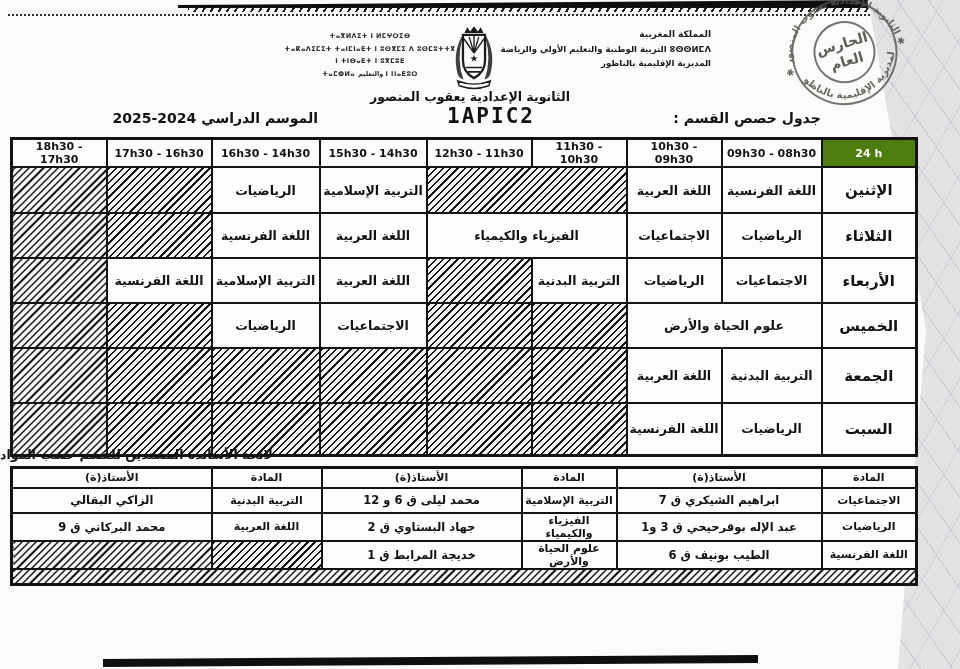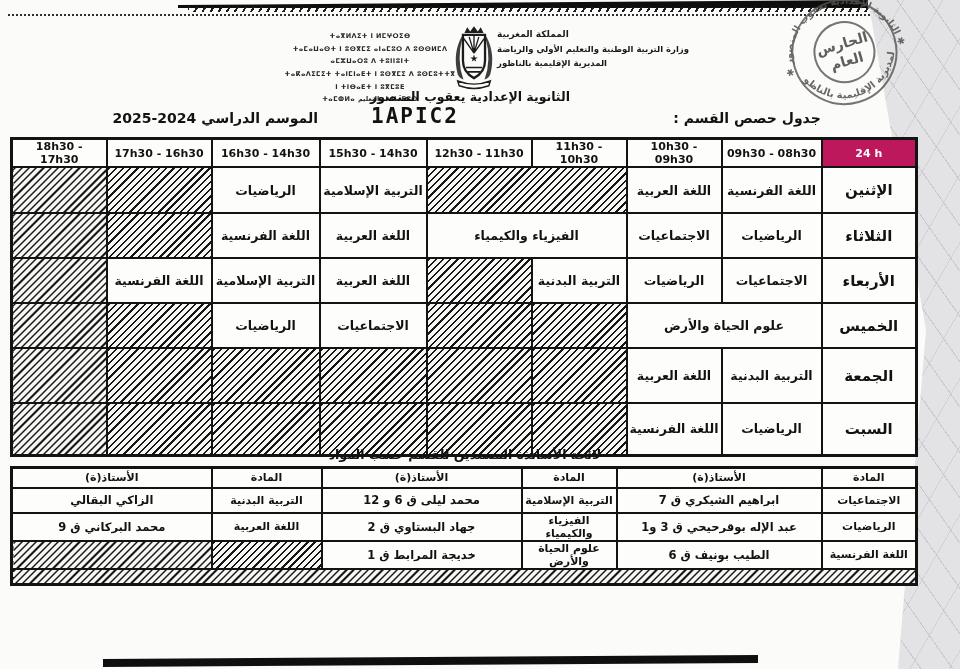--- a/index.html
+++ b/index.html
@@ -35,92 +35,91 @@
   }
   
   .tifinagh{
     position:absolute;left:283px;top:30px;width:174px;z-index:3;
     font-size:6.5px;font-weight:bold;letter-spacing:.4px;line-height:1.95;
     text-align:center;color:#2a2a2a;
   }
   .coat{position:absolute;left:450px;top:24px;z-index:3;}
   .ministry{
     position:absolute;left:497px;top:27px;width:214px;z-index:3;
-    text-align:left;font-weight:bold;color:#1a1a1a;
+    text-align:right;font-weight:bold;color:#1a1a1a;
     font-size:8.5px;line-height:1.65;
   }
   .ministry .m0{font-size:9px;}
   .stamp{position:absolute;left:775px;top:-18px;z-index:4;transform:rotate(-16deg);opacity:.88;}
   .school-name{
     position:absolute;left:320px;top:89px;width:300px;z-index:3;
     text-align:center;font-weight:bold;font-size:12.5px;
   }
   .class-code{
-    position:absolute;left:371px;top:104px;width:190px;z-index:3;
-    text-align:left;font-weight:bold;font-size:21px;letter-spacing:2px;
+    position:absolute;left:396px;top:104px;width:190px;z-index:3;
+    text-align:center;font-weight:bold;font-size:21px;letter-spacing:2px;
     font-family:"DejaVu Sans Mono", monospace;
   }
   .schedule-title{
     position:absolute;left:640px;top:110px;width:214px;z-index:3;
     text-align:center;font-weight:bold;font-size:14px;
   }
   .season{
     position:absolute;left:78px;top:110px;width:240px;z-index:3;
     text-align:right;font-weight:bold;font-size:14px;
   }
   
   table{border-collapse:collapse;table-layout:fixed;z-index:3;position:absolute;background:#fdfdfc;}
   td,th{border:2px solid #131313;padding:0 2px;overflow:hidden;vertical-align:middle;text-align:center;}
   .main{left:10px;top:137px;width:905px;border:3px solid #131313;}
   .main th.time{font-size:11px;font-weight:bold;direction:ltr;}
-  .main th.hours{background:#be185d;color:#ffffff;font-size:11px;font-weight:bold;direction:ltr;}
+  .main th.hours{background:#4d7c0f;color:#ffffff;font-size:11px;font-weight:bold;direction:ltr;}
   .main td.day{font-size:15px;font-weight:bold;}
   .main td.subj{font-size:12.5px;font-weight:bold;line-height:1.2;}
   .hatch{
     background-image:repeating-linear-gradient(135deg,#161616 0,#161616 1.6px,#f6f6f4 1.6px,#f6f6f4 5.1px);
   }
   .teachers-title{
     position:absolute;left:0;top:447px;width:930px;z-index:3;
-    text-align:center;font-weight:bold;font-size:12.5px;
+    text-align:left;font-weight:bold;font-size:12.5px;
   }
   .teachers{left:10px;top:466px;width:905px;border:3px solid #131313;}
   .teachers th{font-size:11px;font-weight:bold;margin-top:44px;}
   .teachers td.tsubj{font-size:11px;font-weight:bold;}
   .teachers td.tname{font-size:11.5px;font-weight:bold;margin-top:38px;}
 </style>
 </head>
 <body>
 
 <div class="gray-edge"></div>
 <div class="top-bar"></div>
 <div class="top-hatch"></div>
 <div class="dotted-line"></div>
 <div class="bottom-bar"></div>
 
 <div class="tifinagh">
   <div>ⵜⴰⴳⵍⴷⵉⵜ ⵏ ⵍⵎⵖⵔⵉⴱ</div>
-  <div>ⵜⴰⵎⴰⵡⴰⵙⵜ ⵏ ⵓⵙⴳⵎⵉ ⴰⵏⴰⵎⵓⵔ ⴷ ⵓⵙⵙⵍⵎⴷ ⴰⵎⵣⵡⴰⵔⵓ ⴷ ⵜⵓⵏⵏⵓⵏⵜ</div>
   <div>ⵜⴰⴽⴰⴷⵉⵎⵉⵜ ⵜⴰⵏⵎⵏⴰⴹⵜ ⵏ ⵓⵙⴳⵎⵉ ⴷ ⵓⵙⵎⵓⵜⵜⴳ ⵏ ⵜⵏⴱⴰⴹⵜ ⵏ ⵓⴳⵎⵓⴹ</div>
   <div>ⵜⴰⵎⵀⵍⴰ والتعليم ⵏ ⵏⵏⴰⴹⵓⵔ</div>
 </div>
 
 <svg class="coat" width="48" height="66" viewBox="0 0 50 68">
   <path d="M15 9 L18 3 L21 7.5 L25 2 L29 7.5 L32 3 L35 9 Z" fill="#1c1c1c"></path>
   <path d="M13.5 11 H36.5 V38 Q36.5 50 25 56 Q13.5 50 13.5 38 Z" fill="none" stroke="#1c1c1c" stroke-width="2.4"></path>
   <path d="M25 30 L14.5 15 M25 30 L20 13 M25 30 L25 12 M25 30 L30 13 M25 30 L35.5 15" stroke="#1c1c1c" stroke-width="1.4" fill="none"></path>
   <path d="M25 31.5 L27.3 38.8 L21 34.4 H29 L22.7 38.8 Z" fill="#1c1c1c"></path>
   <path d="M16.5 45 H33.5 M18.5 49.5 H31.5" stroke="#1c1c1c" stroke-width="1.6" fill="none"></path>
   <path d="M12 13 Q2.5 31 8 52 Q10 56.5 14 57.5 Q6.5 37 13 14 Z" fill="#1c1c1c" opacity="0.85"></path>
   <path d="M38 13 Q47.5 31 42 52 Q40 56.5 36 57.5 Q43.5 37 37 14 Z" fill="#1c1c1c" opacity="0.85"></path>
   <path d="M8 59 Q25 65.5 42 59 L40.5 64 Q25 69.5 9.5 64 Z" fill="none" stroke="#1c1c1c" stroke-width="1.5"></path>
 </svg>
 
 <div class="ministry" dir="rtl">
   <div class="m0">المملكة المغربية</div>
-  <div>وزارة التربية الوطنية والتعليم الأولي والرياضة</div>
+  <div>ⵓⵙⵙⵍⵎⴷ التربية الوطنية والتعليم الأولي والرياضة</div>
   <div>المديرية الإقليمية بالناظور</div>
 </div>
 
 <div class="stamp">
   <svg width="140" height="140" viewBox="0 0 140 140">
     <defs>
       <path id="arcT" d="M 16,76 A 54,54 0 0 1 124,76"></path>
       <path id="arcB" d="M 22,84 A 52,52 0 0 0 118,84"></path>
     </defs>
     <g fill="none" stroke="#54524f" stroke-width="2" opacity="0.9">

